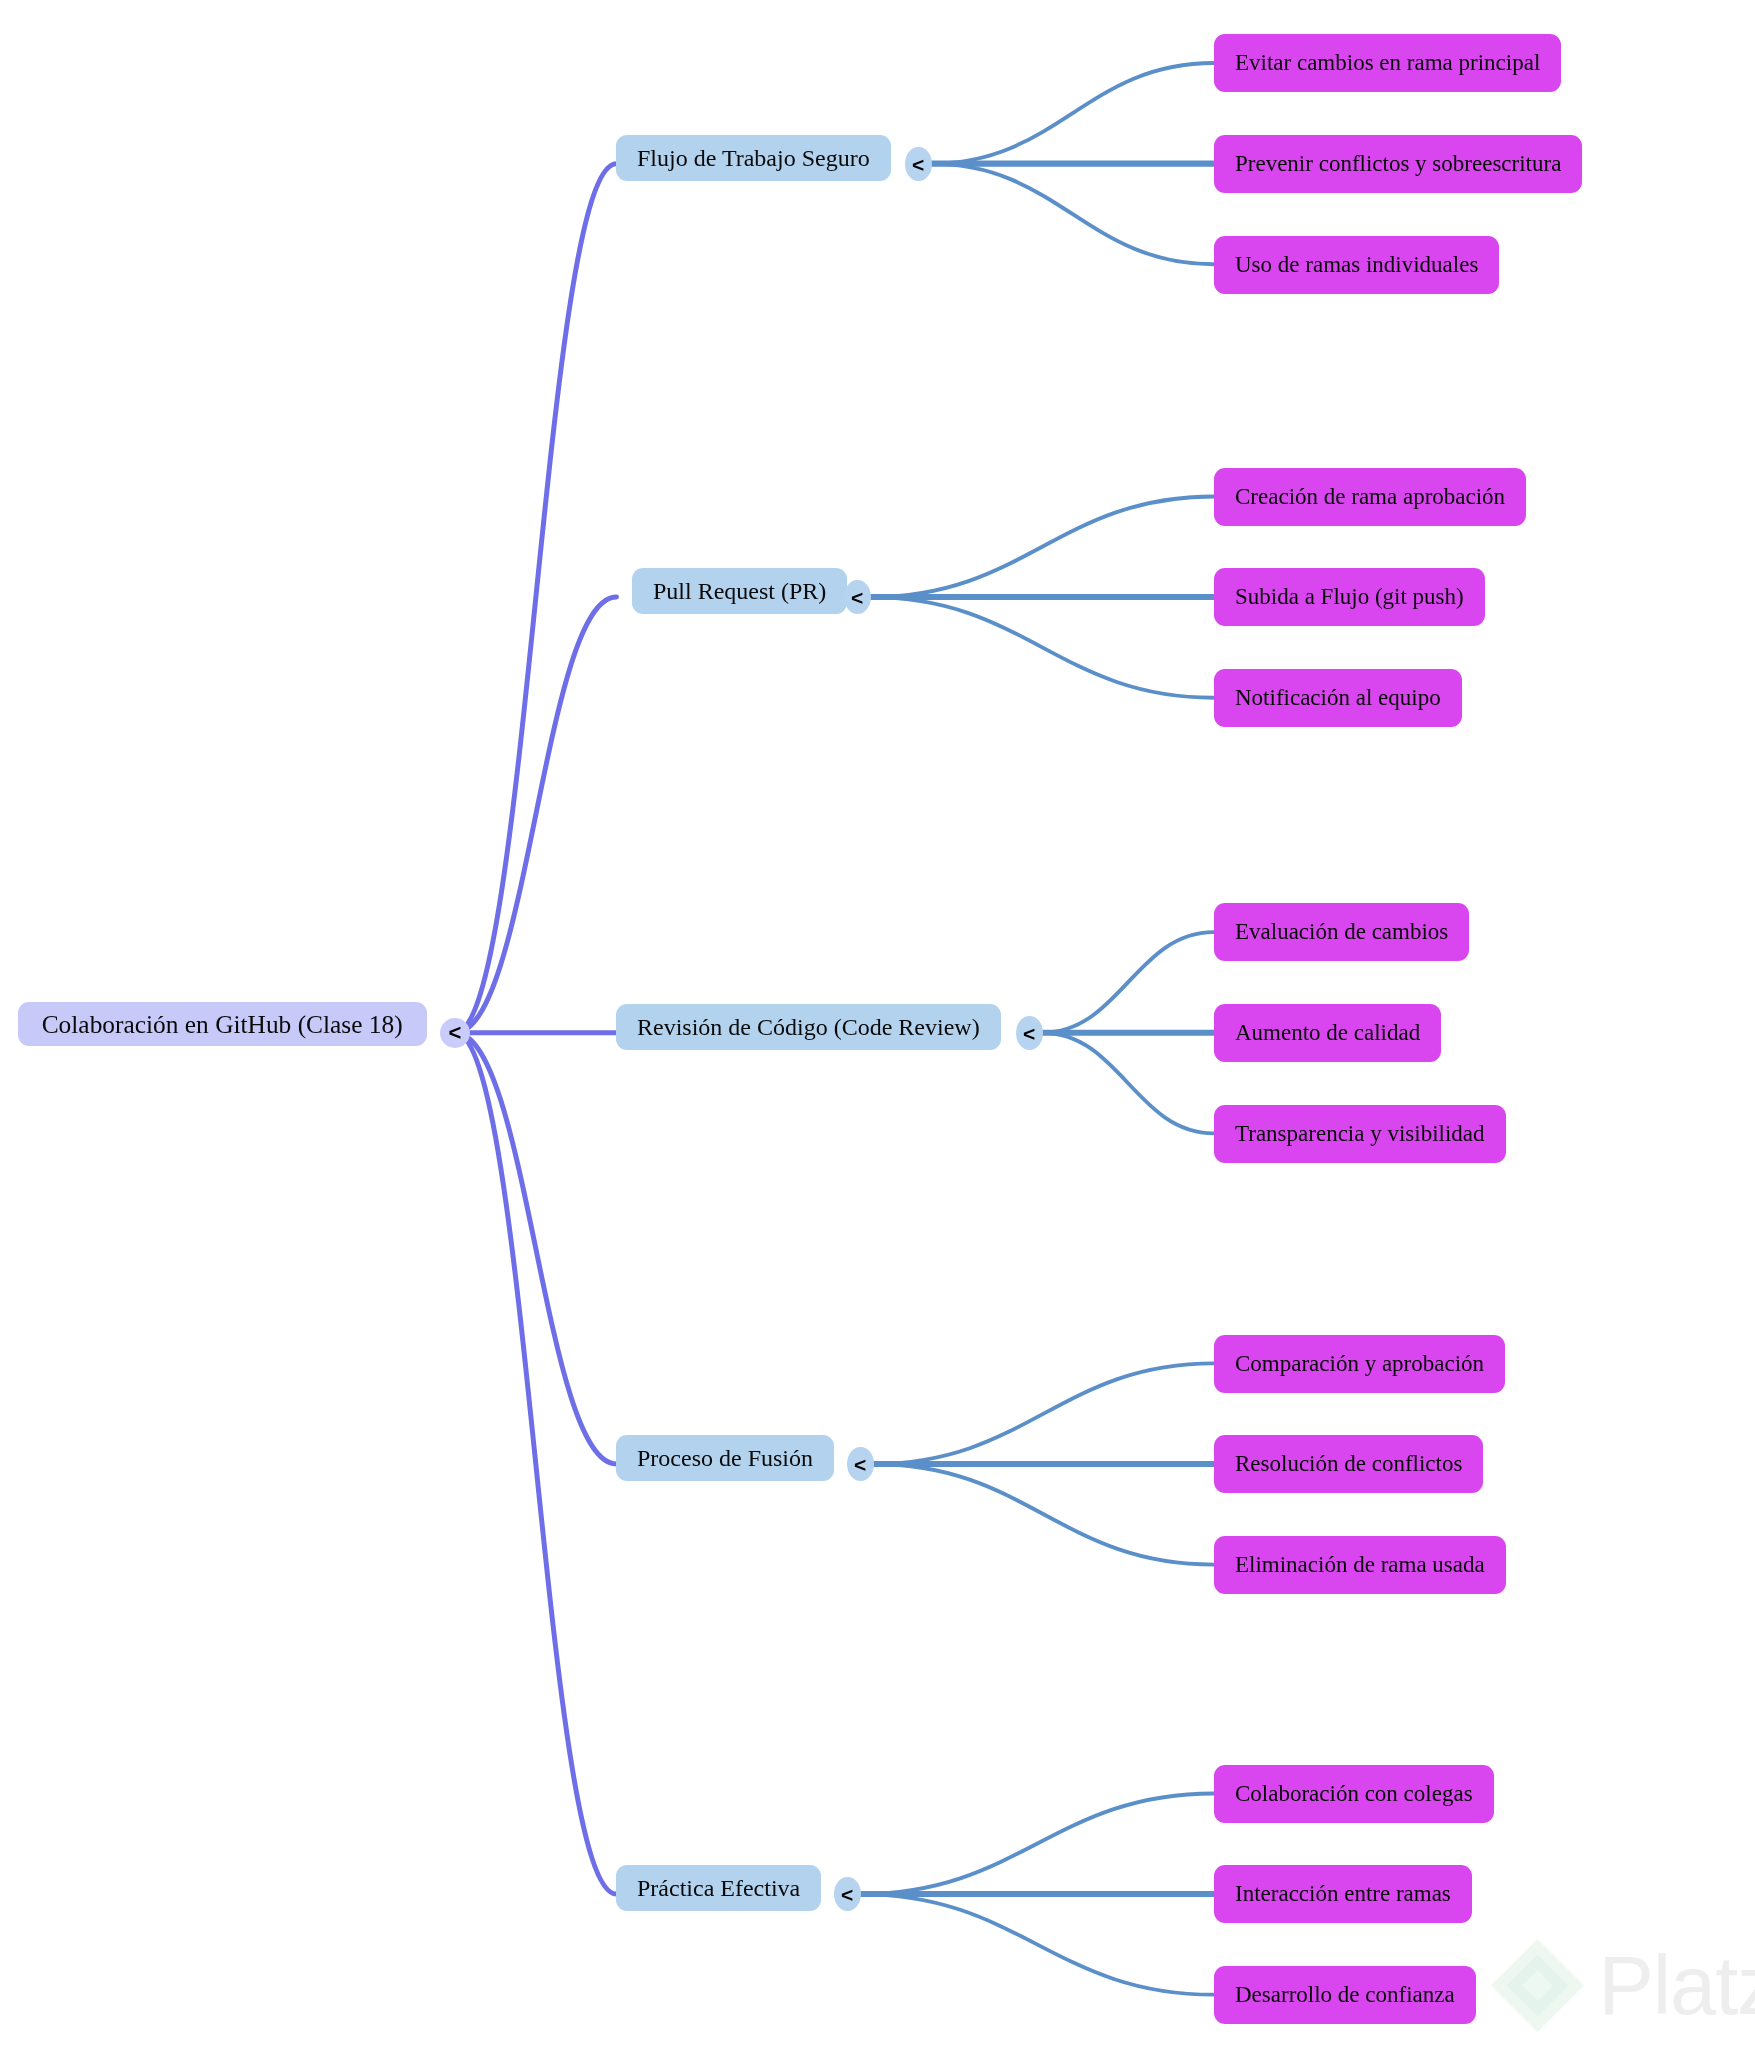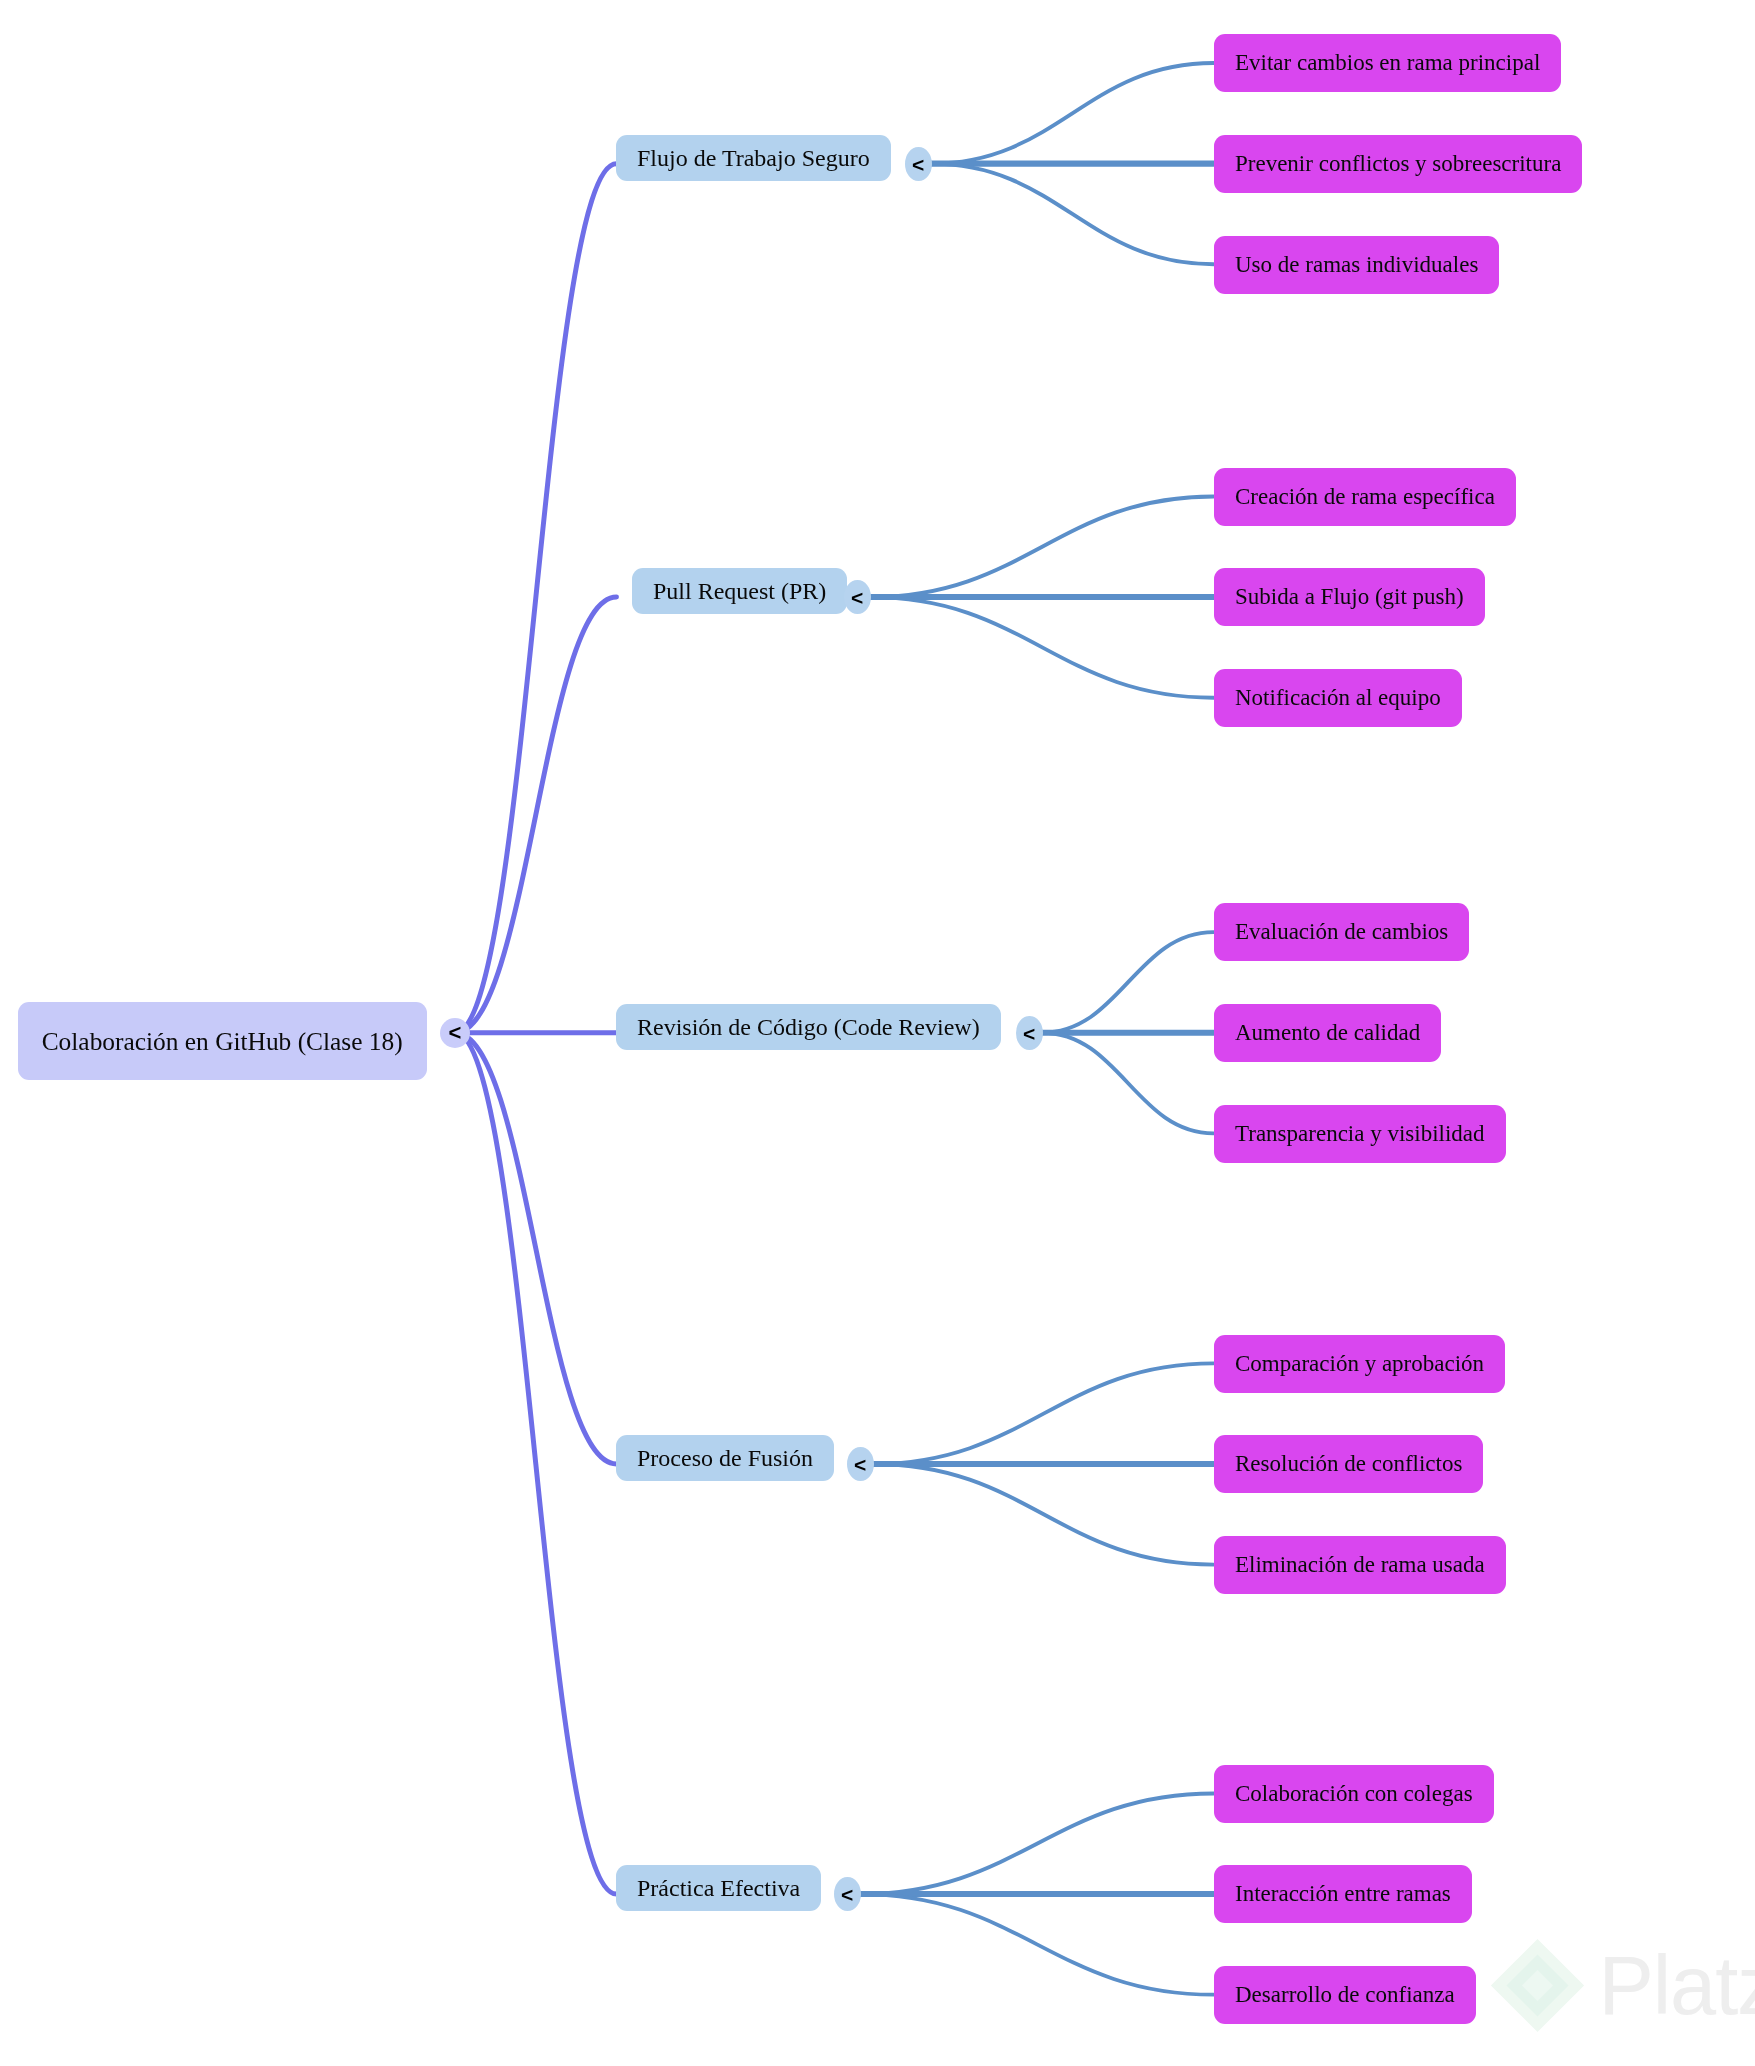--- a/index.html
+++ b/index.html
@@ -30,21 +30,21 @@
     box-sizing: border-box;
     white-space: nowrap;
     color: #0a0a0a;
     font-family: "Liberation Serif", "DejaVu Serif", serif;
   }
   .node-root {
     background: #c7caf9;
     border-radius: 11px;
     padding: 0 24px;
     font-size: 25.4px;
-    height: 78px;
+    height: 44px;
   }
   .node-branch {
     background: #b3d2ee;
     border-radius: 11px;
     padding: 0 21px;
     font-size: 24px;
     height: 46px;
   }
   .node-leaf {
     background: #d946ef;
@@ -124,21 +124,21 @@
   <div class="toggle toggle-root" id="root-toggle" style="left: 440px; top: 1018px;">&lt;</div>
 
   <div id="nodes-host">
       <div class="node node-branch" style="left: 616px; top: 135px;">Flujo de Trabajo Seguro</div>
       <div class="toggle toggle-branch" style="left: 905px; top: 147px;">&lt;</div>
       <div class="node node-leaf" style="left: 1214px; top: 34px;">Evitar cambios en rama principal</div>
       <div class="node node-leaf" style="left: 1214px; top: 135px;">Prevenir conflictos y sobreescritura</div>
       <div class="node node-leaf" style="left: 1214px; top: 236px;">Uso de ramas individuales</div>
       <div class="node node-branch" style="left: 632px; top: 568px;">Pull Request (PR)</div>
       <div class="toggle toggle-branch" style="left: 844px; top: 580px;">&lt;</div>
-      <div class="node node-leaf" style="left: 1214px; top: 468px;">Creación de rama específica</div>
+      <div class="node node-leaf" style="left: 1214px; top: 468px;">Creación de rama aprobación</div>
       <div class="node node-leaf" style="left: 1214px; top: 568px;">Subida a Flujo (git push)</div>
       <div class="node node-leaf" style="left: 1214px; top: 669px;">Notificación al equipo</div>
       <div class="node node-branch" style="left: 616px; top: 1004px;">Revisión de Código (Code Review)</div>
       <div class="toggle toggle-branch" style="left: 1016px; top: 1016px;">&lt;</div>
       <div class="node node-leaf" style="left: 1214px; top: 903px;">Evaluación de cambios</div>
       <div class="node node-leaf" style="left: 1214px; top: 1004px;">Aumento de calidad</div>
       <div class="node node-leaf" style="left: 1214px; top: 1105px;">Transparencia y visibilidad</div>
       <div class="node node-branch" style="left: 616px; top: 1435px;">Proceso de Fusión</div>
       <div class="toggle toggle-branch" style="left: 847px; top: 1447px;">&lt;</div>
       <div class="node node-leaf" style="left: 1214px; top: 1335px;">Comparación y aprobación</div>

